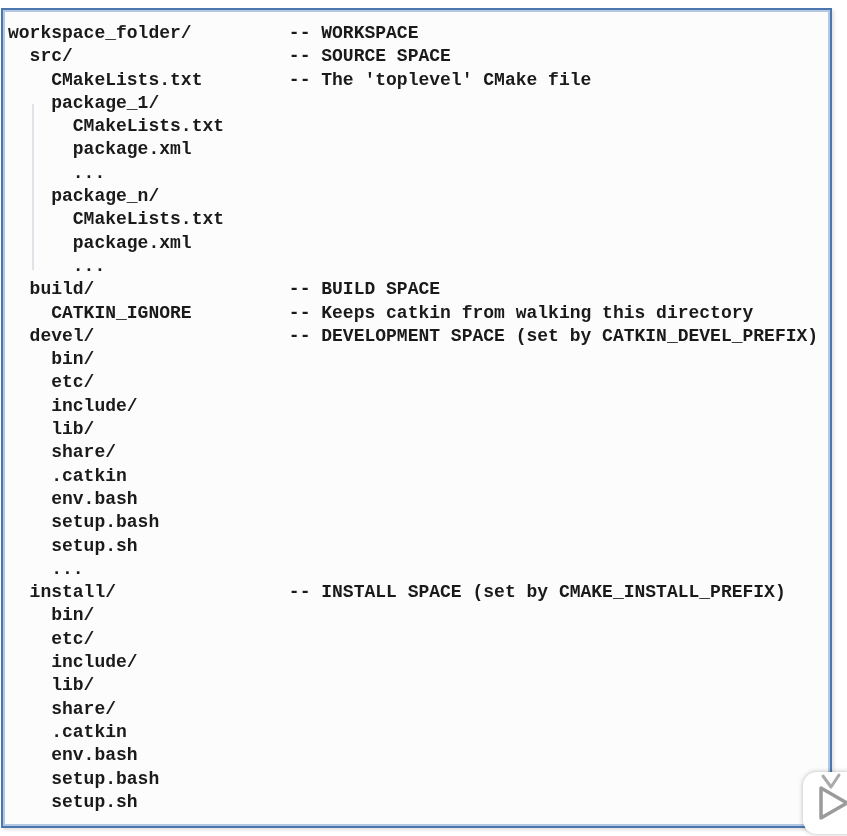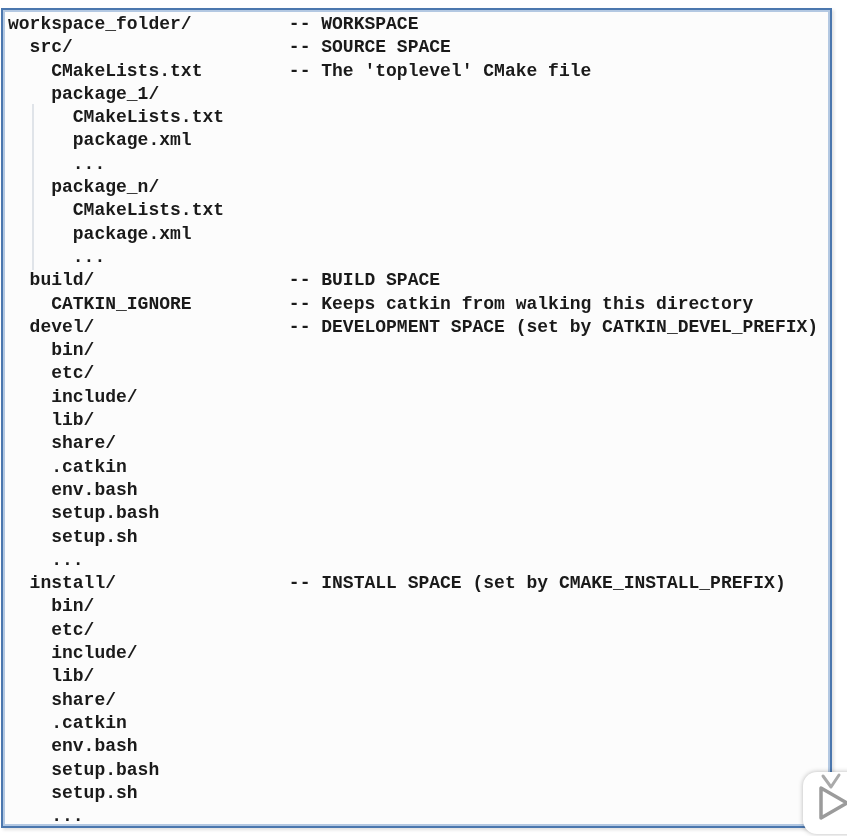--- a/index.html
+++ b/index.html
@@ -23,21 +23,21 @@
     height: 820px;
     box-sizing: border-box;
     background: var(--panel-bg, #fcfcfc);
     border: 2px solid var(--border-color, #4b77ae);
     box-shadow: inset 0 0 0 2px var(--inner-border-color, #b3c8e2),
                 2px 2px 3px rgba(0,0,0,0.12);
     overflow: hidden;
   }
   .tree {
     margin: 0;
-    padding: 3px 0 0 5px;
+    padding: 12px 0 0 5px;
     font-family: "Liberation Mono", monospace;
     font-weight: bold;
     font-size: 18px;
     line-height: 23.3px;
     color: var(--text-color, #1a1a1a);
     white-space: pre;
   }
   .indent-guide {
     position: absolute;
     left: 29px;

